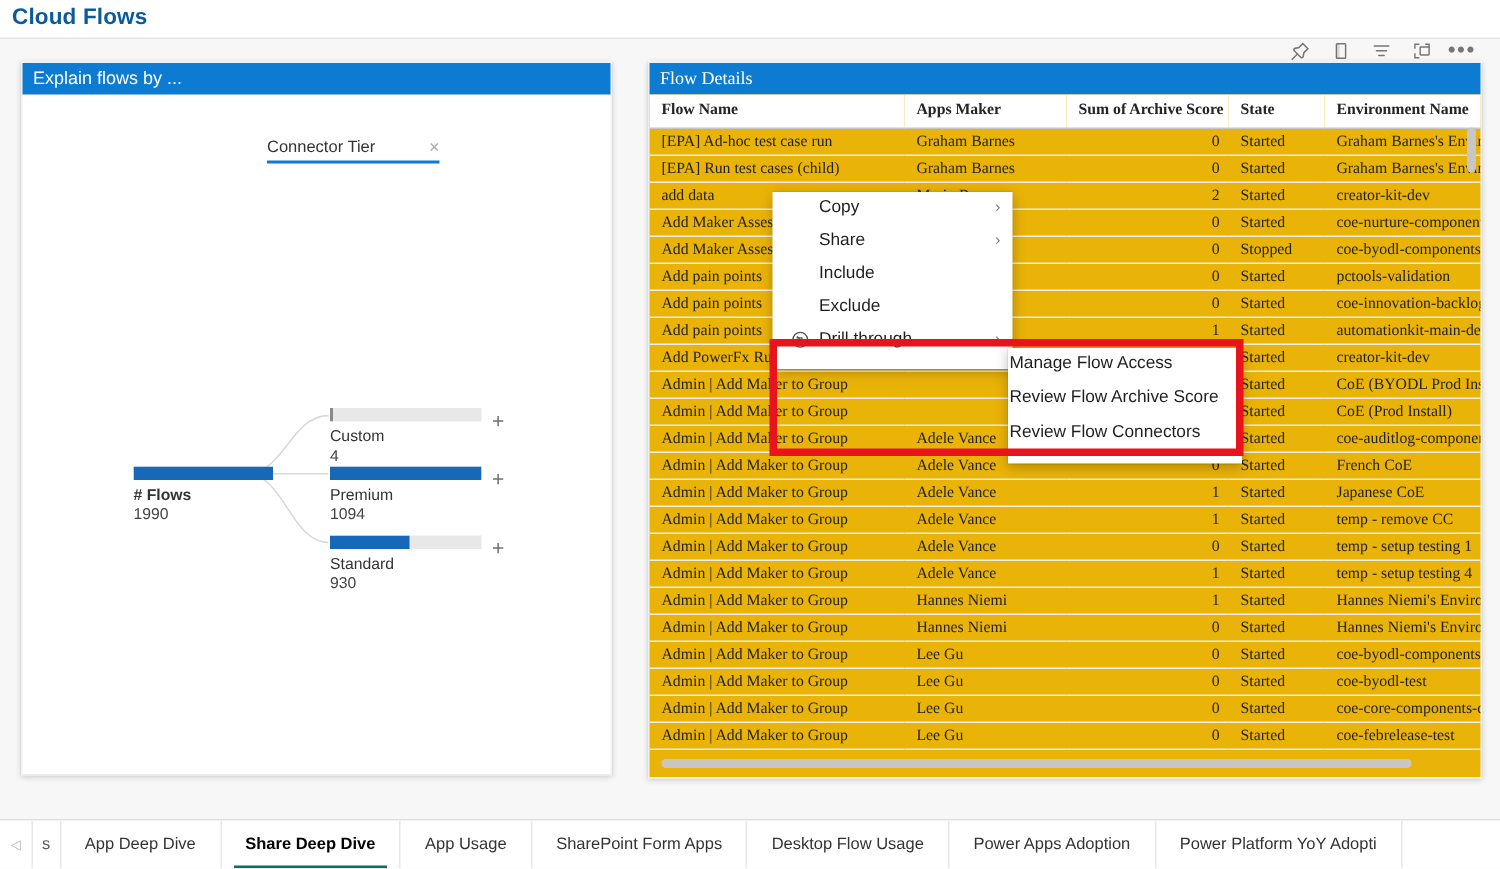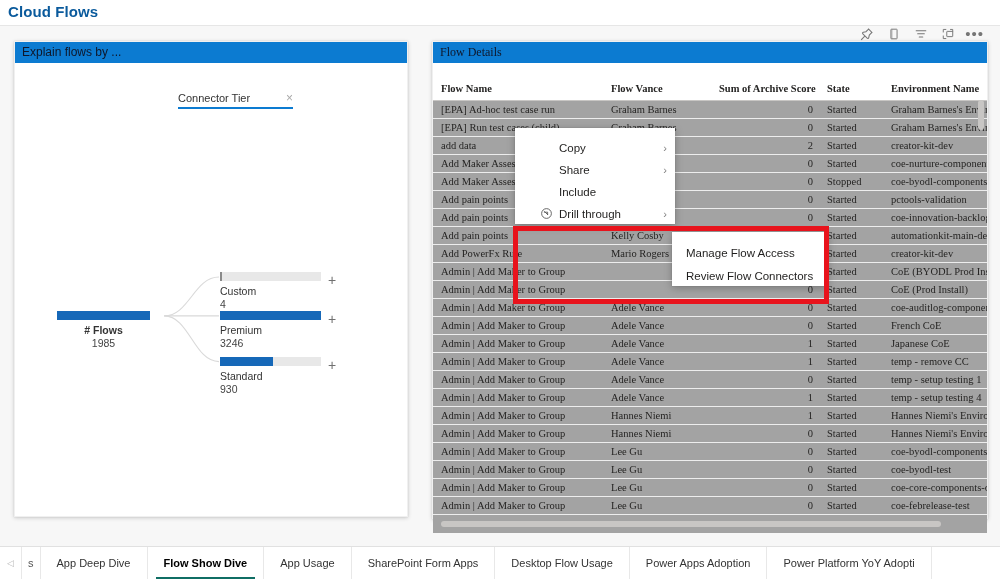--- a/index.html
+++ b/index.html
@@ -44,21 +44,21 @@
   .viz-toolbar .tb-icon svg { display:block; }
   .tb-more { font-size: 15px; line-height: 8px; letter-spacing: 1px; color:#767676; }
 
   
   .visual {
     position: absolute; background: #ffffff;
     box-shadow: 0 1px 4px rgba(0,0,0,.18), 0 0 1px rgba(0,0,0,.12);
     border: 1px solid #f0f0f0;
   }
   .visual-header {
-    background: #0c7bd1; color: #0f172a;
+    background: #0c7bd1; color: #ffffff;
     font-size: 12px; height: 21px; line-height: 21px;
     padding-left: 7px; font-weight: normal;
     white-space: nowrap; overflow: hidden;
   }
 
   
   #decomp { left: 14px; top: 41px; width: 394px; height: 476px; }
   #decomp .visual-body { position: relative; width: 100%; height: calc(100% - 21px); }
 
   .dt-field {
@@ -82,21 +82,21 @@
   .dt-label b { font-weight: bold; }
   .dt-value { font-size: 10.5px; color: #444; line-height: 13px; }
   .dt-plus {
     position: absolute; font-size: 14px; color: #707070; line-height: 9px;
     cursor: pointer; font-weight: 300;
   }
 
   
   #flowtable { left: 432px; top: 41px; width: 556px; height: 478px; font-family: Liberation Serif, serif; }
   #flowtable .visual-header { width: 100%; }
-  .tbl-body { position: relative; width:100%; height: calc(100% - 21px); overflow: hidden; background:#a3a3a3;margin-top:15px; }
+  .tbl-body { position: relative; width:100%; height: calc(100% - 21px); overflow: hidden; background:#eab308; }
 
   table.grid { border-collapse: collapse; width: 538px; table-layout: fixed; font-size: 10.5px; }
   table.grid th {
     text-align: left; font-weight: bold; color: #252423;
     font-size: 10.5px; padding: 5px 6px 6px 8px;
     border-bottom: 1px solid #c8c6c4; white-space: nowrap;
     background: #fff;
   }
   table.grid td {
     color: #252423; padding: 3px 6px 3px 8px;
@@ -123,22 +123,22 @@
   .ctx-menu {
     position: absolute; background: #ffffff;
     box-shadow: 0 2px 8px rgba(0,0,0,.26), 0 0 1px rgba(0,0,0,.2);
     font-size: 11.5px; color: #201f1e; padding: 4px 0;
     z-index: 40;
   }
   #ctx-main { left: 515px; top: 128px; width: 160px; }
   #ctx-sub  { left: 672px; top: 232px; width: 156px; z-index: 50; }
 
   .ctx-item {
-    display: flex; align-items: flex-end; height: 22px;
-    padding: 0 8px 0 12px; cursor: pointer; white-space: nowrap; margin-left: 13px;
+    display: flex; align-items: flex-start; height: 22px;
+    padding: 0 8px 0 12px; cursor: pointer; white-space: nowrap;
   }
   .ctx-item .ctx-ico { width: 15px; margin-right: 4px; display:flex; align-items:center; color:#555; }
   .ctx-item .ctx-txt { flex: 1; }
   .ctx-item .ctx-arrow { color: #808080; font-size: 11px; margin-left: 8px; }
   #ctx-sub .ctx-item { padding-left: 1px; height: 23px; }
 
   
   .annot-box {
     position: absolute; left: 513px; top: 226px; width: 316px; height: 78px;
     border: 5px solid #e8131c; z-index: 60; pointer-events: none;
@@ -214,45 +214,45 @@
         <span>Connector Tier</span>
         <span class="dt-x">×</span>
       </div>
 
       <svg class="dt-canvas" viewBox="0 0 394 455">
         <path d="M150 254 C 175 254, 180 215, 205 215" fill="none" stroke="#d9d9d9" stroke-width="1.1"></path>
         <path d="M150 254 L 205 254" fill="none" stroke="#d9d9d9" stroke-width="1.1"></path>
         <path d="M150 254 C 175 254, 180 300, 205 300" fill="none" stroke="#d9d9d9" stroke-width="1.1"></path>
       </svg>
 
-      <div class="dt-node" style="left:42px; top:248px; width:93px;text-align:center;">
+      <div class="dt-node" style="left:74px; top:248px; width:93px;">
         <div class="dt-bar-track">
           <div class="dt-bar-fill" style="width:100%"></div>
         </div>
         <div class="dt-label">
           <b># Flows</b>
         </div>
-        <div class="dt-value">1985</div>
+        <div class="dt-value">1990</div>
       </div>
 
       <div class="dt-node" style="left:205px; top:209px; width:101px;">
         <div class="dt-bar-track">
           <div class="dt-bar-tick"></div>
         </div>
         <div class="dt-label">Custom</div>
         <div class="dt-value">4</div>
       </div>
       <div class="dt-plus" style="left:313px; top:213px;">+</div>
 
       <div class="dt-node" style="left:205px; top:248px; width:101px;">
         <div class="dt-bar-track">
           <div class="dt-bar-fill" style="width:100%"></div>
         </div>
         <div class="dt-label">Premium</div>
-        <div class="dt-value">3246</div>
+        <div class="dt-value">1094</div>
       </div>
       <div class="dt-plus" style="left:313px; top:252px;">+</div>
 
       <div class="dt-node" style="left:205px; top:294px; width:101px;">
         <div class="dt-bar-track">
           <div class="dt-bar-fill" style="width:52%"></div>
         </div>
         <div class="dt-label">Standard</div>
         <div class="dt-value">930</div>
       </div>
@@ -260,21 +260,21 @@
     </div>
   </div>
 
   <div class="visual" id="flowtable">
     <div class="visual-header">Flow Details</div>
     <div class="tbl-body">
       <table class="grid">
         <thead>
           <tr>
             <th class="col-name">Flow Name</th>
-            <th class="col-maker">Flow Vance</th>
+            <th class="col-maker">Apps Maker</th>
             <th class="col-score">Sum of Archive Score</th>
             <th class="col-state">State</th>
             <th class="col-env">Environment Name</th>
           </tr>
         </thead>
         <tbody id="grid-body">
             <tr>
               <td class="col-name">[EPA] Ad-hoc test case run</td>
               <td class="col-maker">Graham Barnes</td>
               <td class="col-score num">0</td>
@@ -449,51 +449,58 @@
       <span class="ctx-arrow">›</span>
     </div>
     <div class="ctx-item">
       <span class="ctx-ico"></span>
       <span class="ctx-txt">Share</span>
       <span class="ctx-arrow">›</span>
     </div>
     <div class="ctx-item">
       <span class="ctx-ico"></span>
       <span class="ctx-txt">Include</span>
+    </div>
+    <div class="ctx-item">
+      <span class="ctx-ico"></span>
+      <span class="ctx-txt">Exclude</span>
     </div>
     <div class="ctx-item">
       <span class="ctx-ico">
         <svg viewBox="0 0 16 16" width="13" height="13" fill="none" stroke="#555" stroke-width="1.1">
           <circle cx="8" cy="8" r="6"></circle>
           <path d="M5.3 6.4h4.1v3" stroke-linecap="round" stroke-linejoin="round"></path>
           <path d="M9.4 9.4L5.6 5.6" stroke-linecap="round"></path>
         </svg>
       </span>
       <span class="ctx-txt">Drill through</span>
       <span class="ctx-arrow">›</span>
     </div>
   </div>
 
   <div class="ctx-menu" id="ctx-sub">
     <div class="ctx-item">
       <span class="ctx-txt">Manage Flow Access</span>
     </div>
     <div class="ctx-item">
+      <span class="ctx-txt">Review Flow Archive Score</span>
+    </div>
+    <div class="ctx-item">
       <span class="ctx-txt">Review Flow Connectors</span>
     </div>
   </div>
 
   <div class="annot-box"></div>
 
   <div class="tabbar">
     <div class="tab-nav">◁</div>
     <div class="tab" style="padding:0 6px; color:#555;">s</div>
     <div id="tabs-host" style="display:flex;">
         <div class="tab">App Deep Dive</div>
-        <div class="tab active">Flow Show Dive</div>
+        <div class="tab active">Share Deep Dive</div>
         <div class="tab">App Usage</div>
         <div class="tab">SharePoint Form Apps</div>
         <div class="tab">Desktop Flow Usage</div>
         <div class="tab">Power Apps Adoption</div>
         <div class="tab">Power Platform YoY Adopti</div>
       </div>
   </div>
 
 </div>
 

